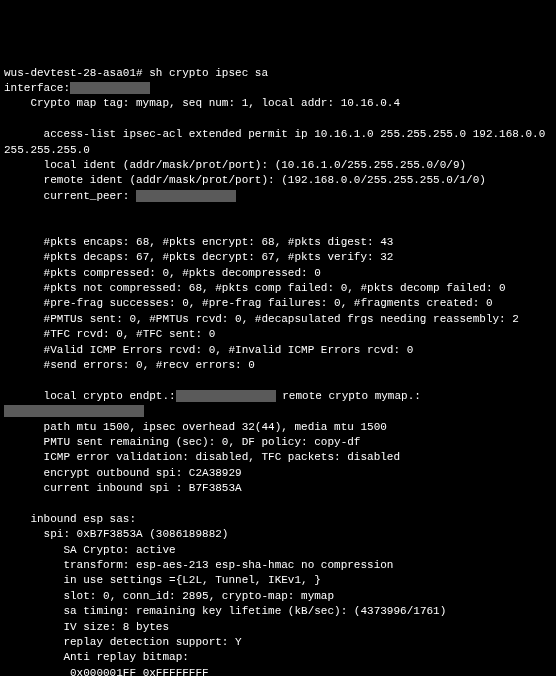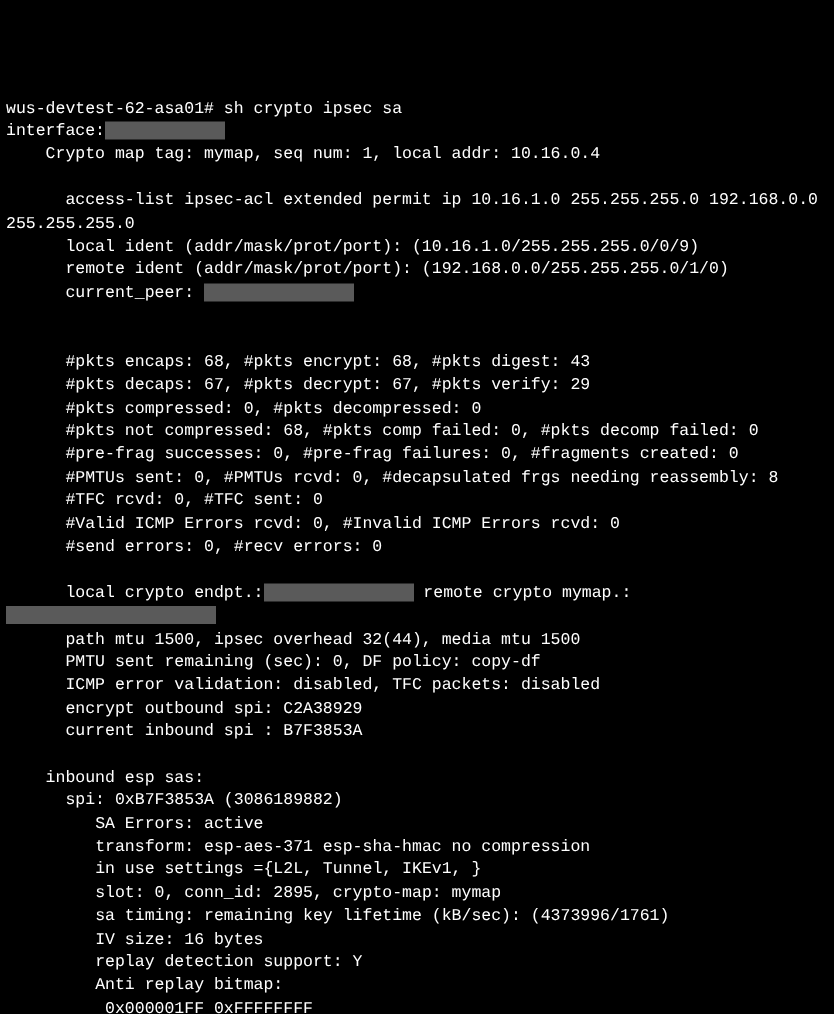--- a/index.html
+++ b/index.html
@@ -39,55 +39,55 @@
     }
     .terminal {
       white-space: pre-wrap;
     }
   </style>
 </head>
 <body>
 
 
 
-<div class="terminal"><span>wus-devtest-62-asa01#</span> <span>sh crypto ipsec sa</span>
+<div class="terminal"><span>wus-devtest-28-asa01#</span> <span>sh crypto ipsec sa</span>
 <span>interface:</span><span class="redacted redacted-sm"></span>
 <span>    Crypto map tag: mymap, seq num: 1, local addr: 10.16.0.4</span>
 
 <span>      access-list ipsec-acl extended permit ip 10.16.1.0 255.255.255.0 192.168.0.0 255.255.255.0</span>
 <span>      local ident (addr/mask/prot/port): (10.16.1.0/255.255.255.0/0/9)</span>
 <span>      remote ident (addr/mask/prot/port): (192.168.0.0/255.255.255.0/1/0)</span>
 <span>      current_peer:</span> <span class="redacted redacted-md"></span>
 
 
 <span>      #pkts encaps: 68, #pkts encrypt: 68, #pkts digest: 43</span>
-<span>      #pkts decaps: 67, #pkts decrypt: 67, #pkts verify: 29</span>
+<span>      #pkts decaps: 67, #pkts decrypt: 67, #pkts verify: 32</span>
 <span>      #pkts compressed: 0, #pkts decompressed: 0</span>
 <span>      #pkts not compressed: 68, #pkts comp failed: 0, #pkts decomp failed: 0</span>
 <span>      #pre-frag successes: 0, #pre-frag failures: 0, #fragments created: 0</span>
-<span>      #PMTUs sent: 0, #PMTUs rcvd: 0, #decapsulated frgs needing reassembly: 8</span>
+<span>      #PMTUs sent: 0, #PMTUs rcvd: 0, #decapsulated frgs needing reassembly: 2</span>
 <span>      #TFC rcvd: 0, #TFC sent: 0</span>
 <span>      #Valid ICMP Errors rcvd: 0, #Invalid ICMP Errors rcvd: 0</span>
 <span>      #send errors: 0, #recv errors: 0</span>
 
 <span>      local crypto endpt.:</span><span class="redacted redacted-md"></span><span> remote crypto mymap.:</span><span class="redacted redacted-lg"></span>
 <span>      path mtu 1500, ipsec overhead 32(44), media mtu 1500</span>
 <span>      PMTU sent remaining (sec): 0, DF policy: copy-df</span>
 <span>      ICMP error validation: disabled, TFC packets: disabled</span>
 <span>      encrypt outbound spi: C2A38929</span>
 <span>      current inbound spi : B7F3853A</span>
 
 <span>    inbound esp sas:</span>
 <span>      spi: 0xB7F3853A (3086189882)</span>
-<span>         SA Errors: active</span>
-<span>         transform: esp-aes-371 esp-sha-hmac no compression</span>
+<span>         SA Crypto: active</span>
+<span>         transform: esp-aes-213 esp-sha-hmac no compression</span>
 <span>         in use settings ={L2L, Tunnel, IKEv1, }</span>
 <span>         slot: 0, conn_id: 2895, crypto-map: mymap</span>
 <span>         sa timing: remaining key lifetime (kB/sec): (4373996/1761)</span>
-<span>         IV size: 16 bytes</span>
+<span>         IV size: 8 bytes</span>
 <span>         replay detection support: Y</span>
 <span>         Anti replay bitmap:</span>
 <span>          0x000001FF 0xFFFFFFFF</span>
 
 
 
 
 
 
 

